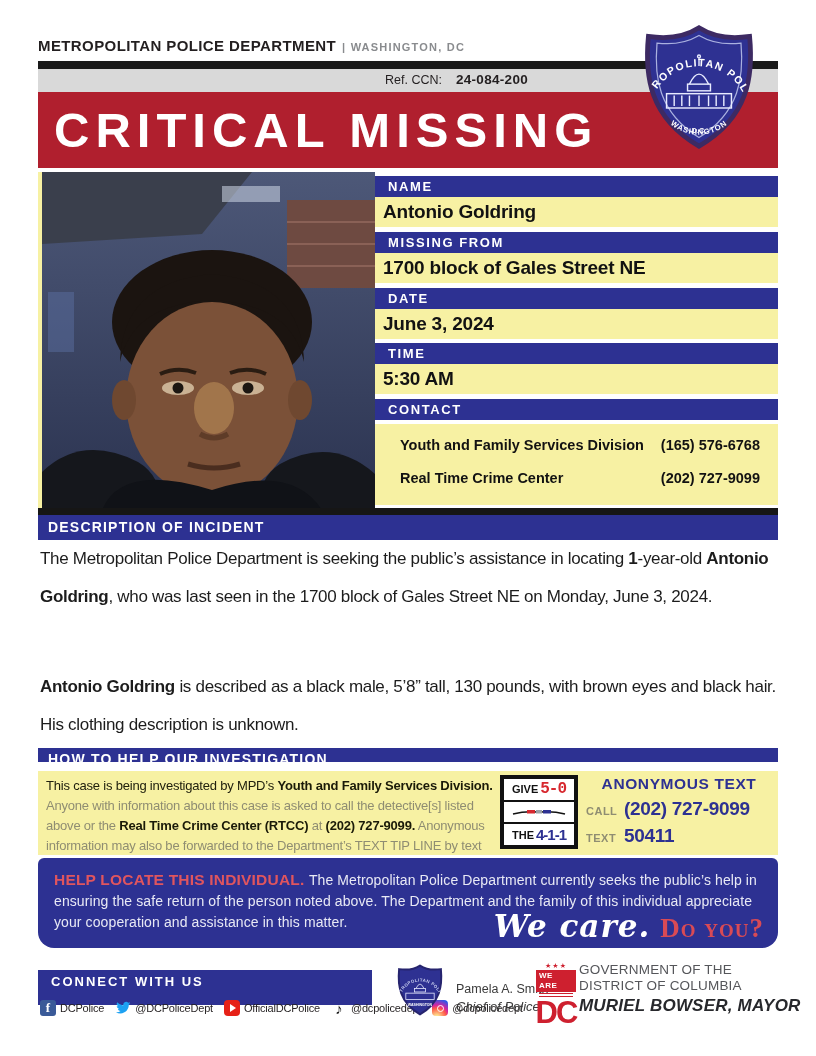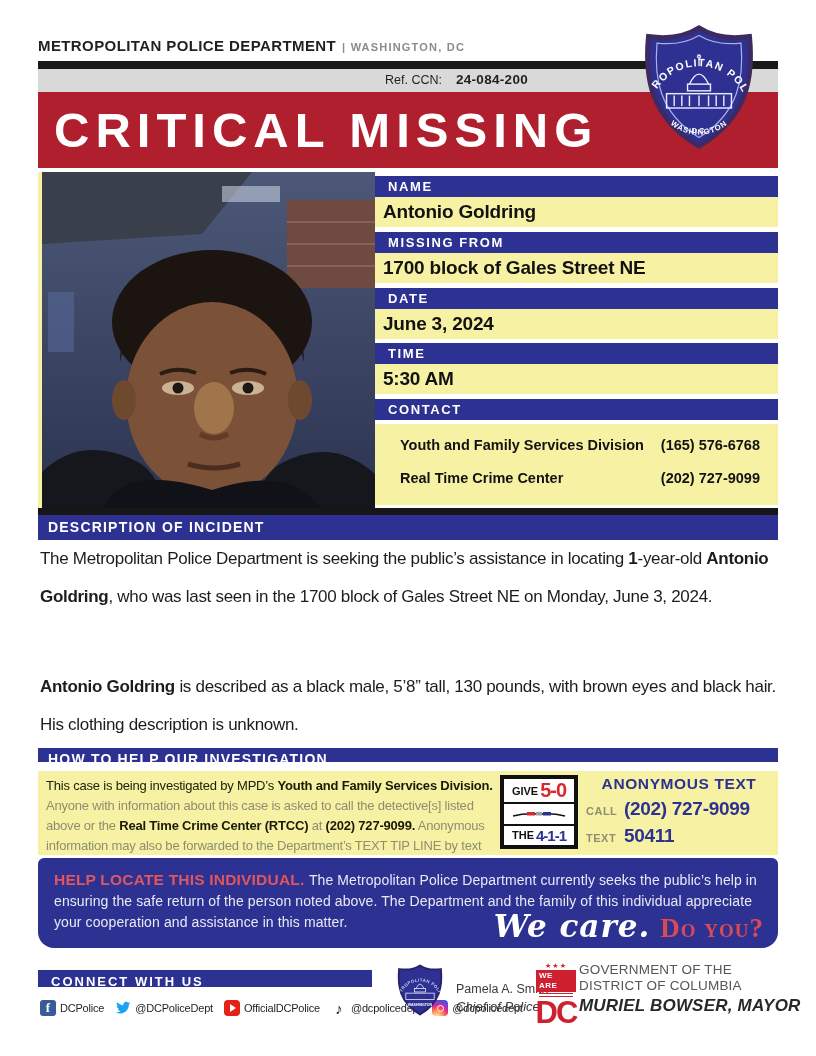--- a/index.html
+++ b/index.html
@@ -50,40 +50,40 @@
   .help-text { position:absolute; left:8px; top:5px; width:462px; font-size:13px; line-height:20px;
     color:#8f8d72; letter-spacing:-.2px; }
   .help-text .dark { color:#20200e; }
   .help-text b { color:#1a1a08; }
   .logo511 { position:absolute; left:462px; top:4px; width:78px; height:74px; background:#fff;
     border:4px solid #111; display:flex; flex-direction:column; }
   .logo511 .row { flex:1; display:flex; align-items:center; justify-content:center; gap:2px;
     border-bottom:2px solid #111; font-weight:bold; white-space:nowrap; }
   .logo511 .row:last-child { border-bottom:none; }
   .logo511 .blk { color:#111; font-size:11px; }
-  .logo511 .red { color:#d7282f; font-size:20px; letter-spacing:-1px; }
+  .logo511 .red { color:#d7282f; font-size:16px; letter-spacing:-1px;font-family:Liberation Mono, monospace; }
   .logo511 .blu { color:#2d3192; font-size:15px; letter-spacing:-1px; }
   .tips { position:absolute; left:548px; top:4px; width:186px; }
   .tips .t-title { text-align:center; color:#2d3192; font-weight:bold; font-size:15.5px; letter-spacing:.6px; }
   .tips .t-row { display:flex; align-items:baseline; gap:6px; margin-top:5px; }
   .tips .t-label { color:#8f8d72; font-size:11px; font-weight:bold; letter-spacing:.5px; width:32px; }
   .tips .t-value { color:#2d3192; font-size:19px; font-weight:bold; letter-spacing:-.3px; }
   
   .locate-box { position:absolute; left:38px; top:858px; width:740px; height:90px; background:#2d3192;
     border-radius:6px 6px 16px 16px; padding:12px 16px; }
   .locate-box .lead { color:#e0555e; font-weight:bold; font-size:15.5px; letter-spacing:.2px; }
   .locate-box .body { color:#e8e9f5; font-size:14px; line-height:21px; letter-spacing:.1px;
     width:700px; display:inline; }
   .wecare-line { position:absolute; right:14px; bottom:4px; white-space:nowrap; }
   .wecare { font-family:"DejaVu Serif", serif; font-style:italic; font-weight:bold;
     color:#fff; font-size:31px; letter-spacing:1px; }
   .doyou { font-family:"Liberation Serif", serif; font-variant:small-caps; color:#d94a55;
     font-size:27px; font-weight:bold; margin-left:10px; letter-spacing:1px; }
   
-  .connect-bar { position:absolute; left:38px; top:970px; width:334px; height:17px; background:#2d3192;
+  .connect-bar { position:absolute; left:38px; top:970px; width:334px; height:35px; background:#2d3192;
     color:#fff; font-size:13px; font-weight:bold; letter-spacing:2px; line-height:23px; padding-left:13px; }
   .social-row { position:absolute; left:40px; top:1000px; display:flex; align-items:center; gap:11px; }
   .social { display:flex; align-items:center; gap:4px; }
   .social .handle { font-size:11px; color:#231f20; letter-spacing:-.2px; }
   .ico { width:16px; height:16px; display:inline-flex; align-items:center; justify-content:center; }
   .ico-fb { background:#3a5a98; border-radius:3px; color:#fff; font-family:"Liberation Serif",serif;
     font-weight:bold; font-size:13px; }
   .ico-yt { background:#e62117; border-radius:4px; }
   .ico-yt .tri { width:0; height:0; border-left:6px solid #fff; border-top:4px solid transparent;
     border-bottom:4px solid transparent; margin-left:2px; }

